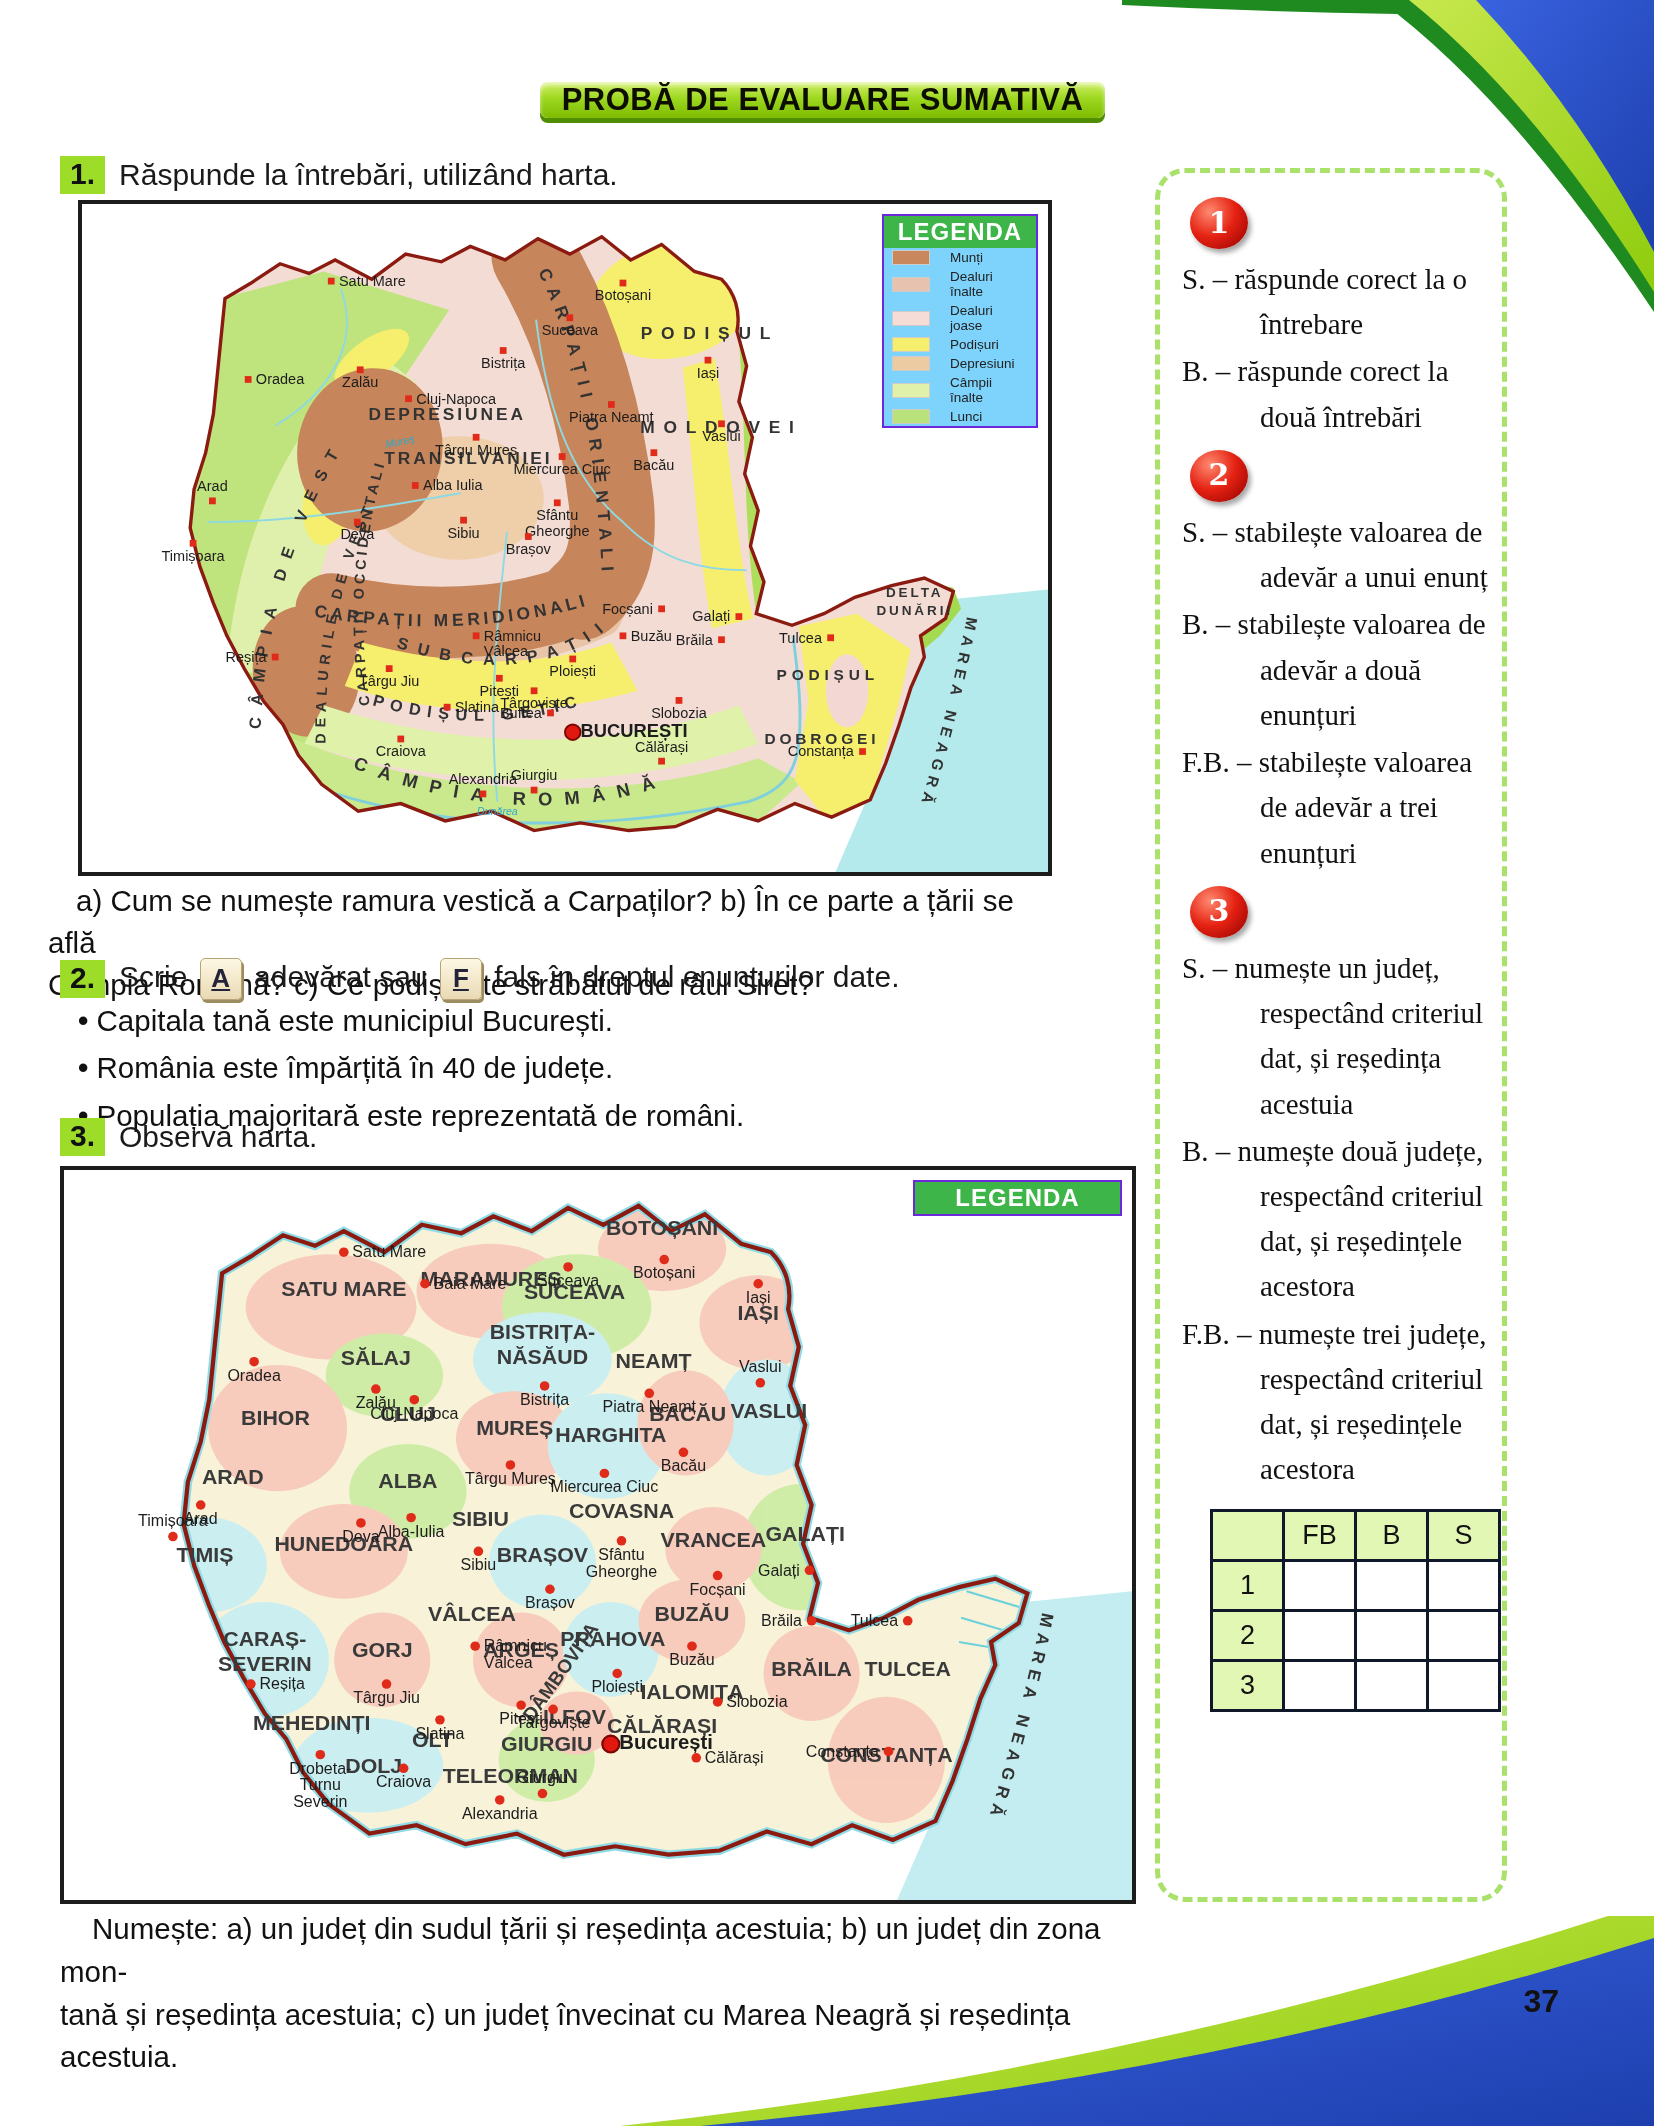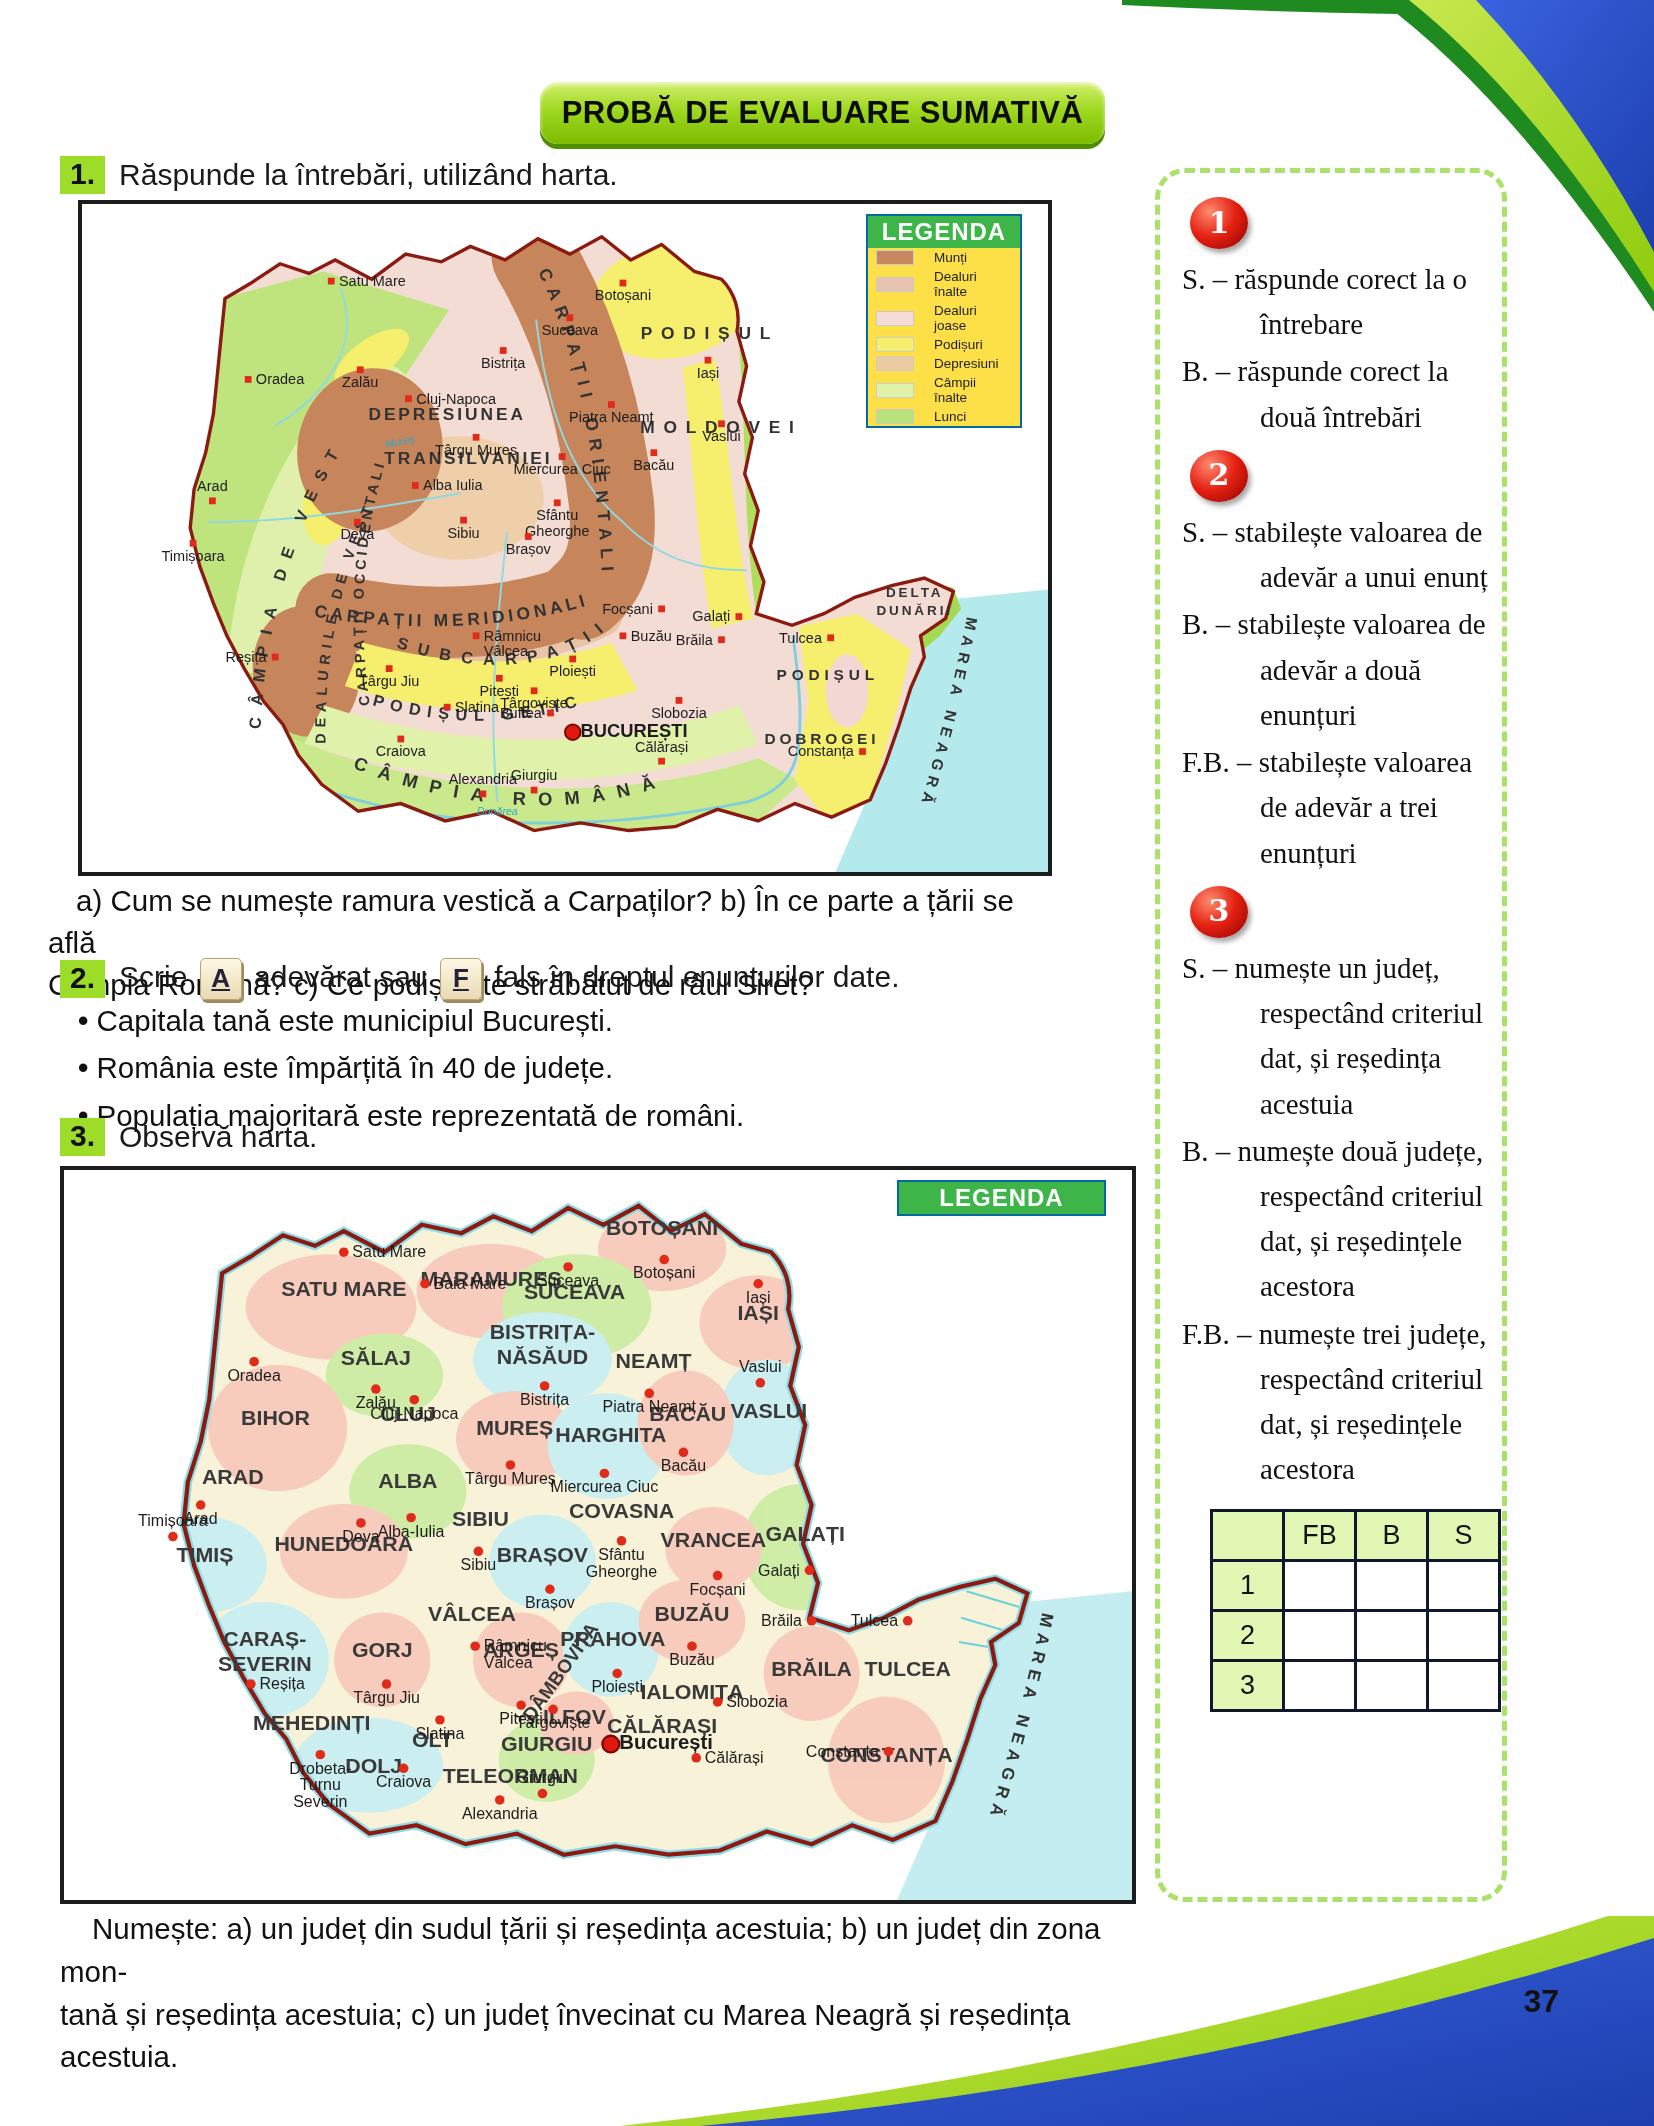--- a/index.html
+++ b/index.html
@@ -6,42 +6,42 @@
   .page{position:relative;width:1654px;height:2126px;background:#fff;overflow:hidden;
         font-family:"Liberation Sans",sans-serif;color:#1a1a1a;}
   svg text{font-family:"Liberation Sans",sans-serif;}
 
   
   .corner-tr{position:absolute;top:0;right:0;width:560px;height:340px;}
   .corner-br{position:absolute;bottom:0;left:0;width:1654px;height:210px;}
   .pagenum{position:absolute;right:95px;bottom:106px;font-size:32px;font-weight:bold;color:#111;z-index:5;}
 
   
-  .title-pill{position:absolute;left:540px;top:82px;width:565px;height:62px;z-index:4;
+  .title-pill{position:absolute;left:540px;top:82px;width:565px;height:36px;z-index:4;
     background:linear-gradient(#d2ef6a,#9ed821 45%,#7dbb00);
-    border-radius:18px;box-shadow:0 5px 0 #4e8e00, inset 0 3px 4px rgba(255,255,255,.65);
+    border-radius:8px;box-shadow:0 5px 0 #4e8e00, inset 0 3px 4px rgba(255,255,255,.65);
     display:flex;align-items:center;justify-content:center;}
   .title-pill span{font-size:31px;font-weight:bold;letter-spacing:.5px;color:#0d0d00;}
 
   
   .task{position:absolute;left:60px;display:flex;align-items:center;gap:14px;font-size:30px;}
   .numbox{background:#9ddd29;color:#111;font-weight:bold;padding:1px 10px 3px 10px;font-size:30px;}
   .t1{top:156px;} .t2row{top:958px;} .t3row{top:1118px;}
   .keycap{display:inline-block;width:40px;height:40px;margin:0 4px;text-align:center;line-height:38px;
     font-weight:bold;font-size:26px;color:#23233a;
     background:linear-gradient(#fdf7e3,#e9dab4);border:1px solid #b5a478;border-radius:5px;
     box-shadow:2px 3px 0 #9c8c60;text-decoration:underline;}
 
   
   .mapframe{position:absolute;background:#fff;border:4px solid #1c1c1c;}
   .map1{left:78px;top:200px;width:966px;height:668px;}
   .map2{left:60px;top:1166px;width:1068px;height:730px;}
   .mapframe svg{position:absolute;left:0;top:0;width:100%;height:100%;}
 
-  .legendbox{position:absolute;top:10px;right:26px;background:#fde047;border:2px solid #0369a1;z-index:3;}
+  .legendbox{position:absolute;top:10px;right:10px;background:#7dd3fc;border:2px solid #6d28d9;z-index:3;}
   .legendbox .lhead{background:#3eb549;color:#fff;font-weight:bold;text-align:center;
       font-size:24px;letter-spacing:1px;padding:2px 10px;}
   .leg1{width:152px;}
   .leg1 .lrow{display:flex;align-items:center;gap:20px;padding:2px 8px;}
   .leg1 .sw{width:36px;height:13px;flex:0 0 36px;border:1px solid #ccc;}
   .leg1 .ltxt{font-size:13.5px;color:#222;}
   .leg2{width:205px;}
   .leg2 .lrow{display:flex;align-items:flex-start;gap:12px;padding:8px 12px;}
   .leg2 .dot{border-radius:50%;background:#e22218;flex:0 0 auto;margin-top:4px;}
   .leg2 .dot.big{width:16px;height:16px;}

